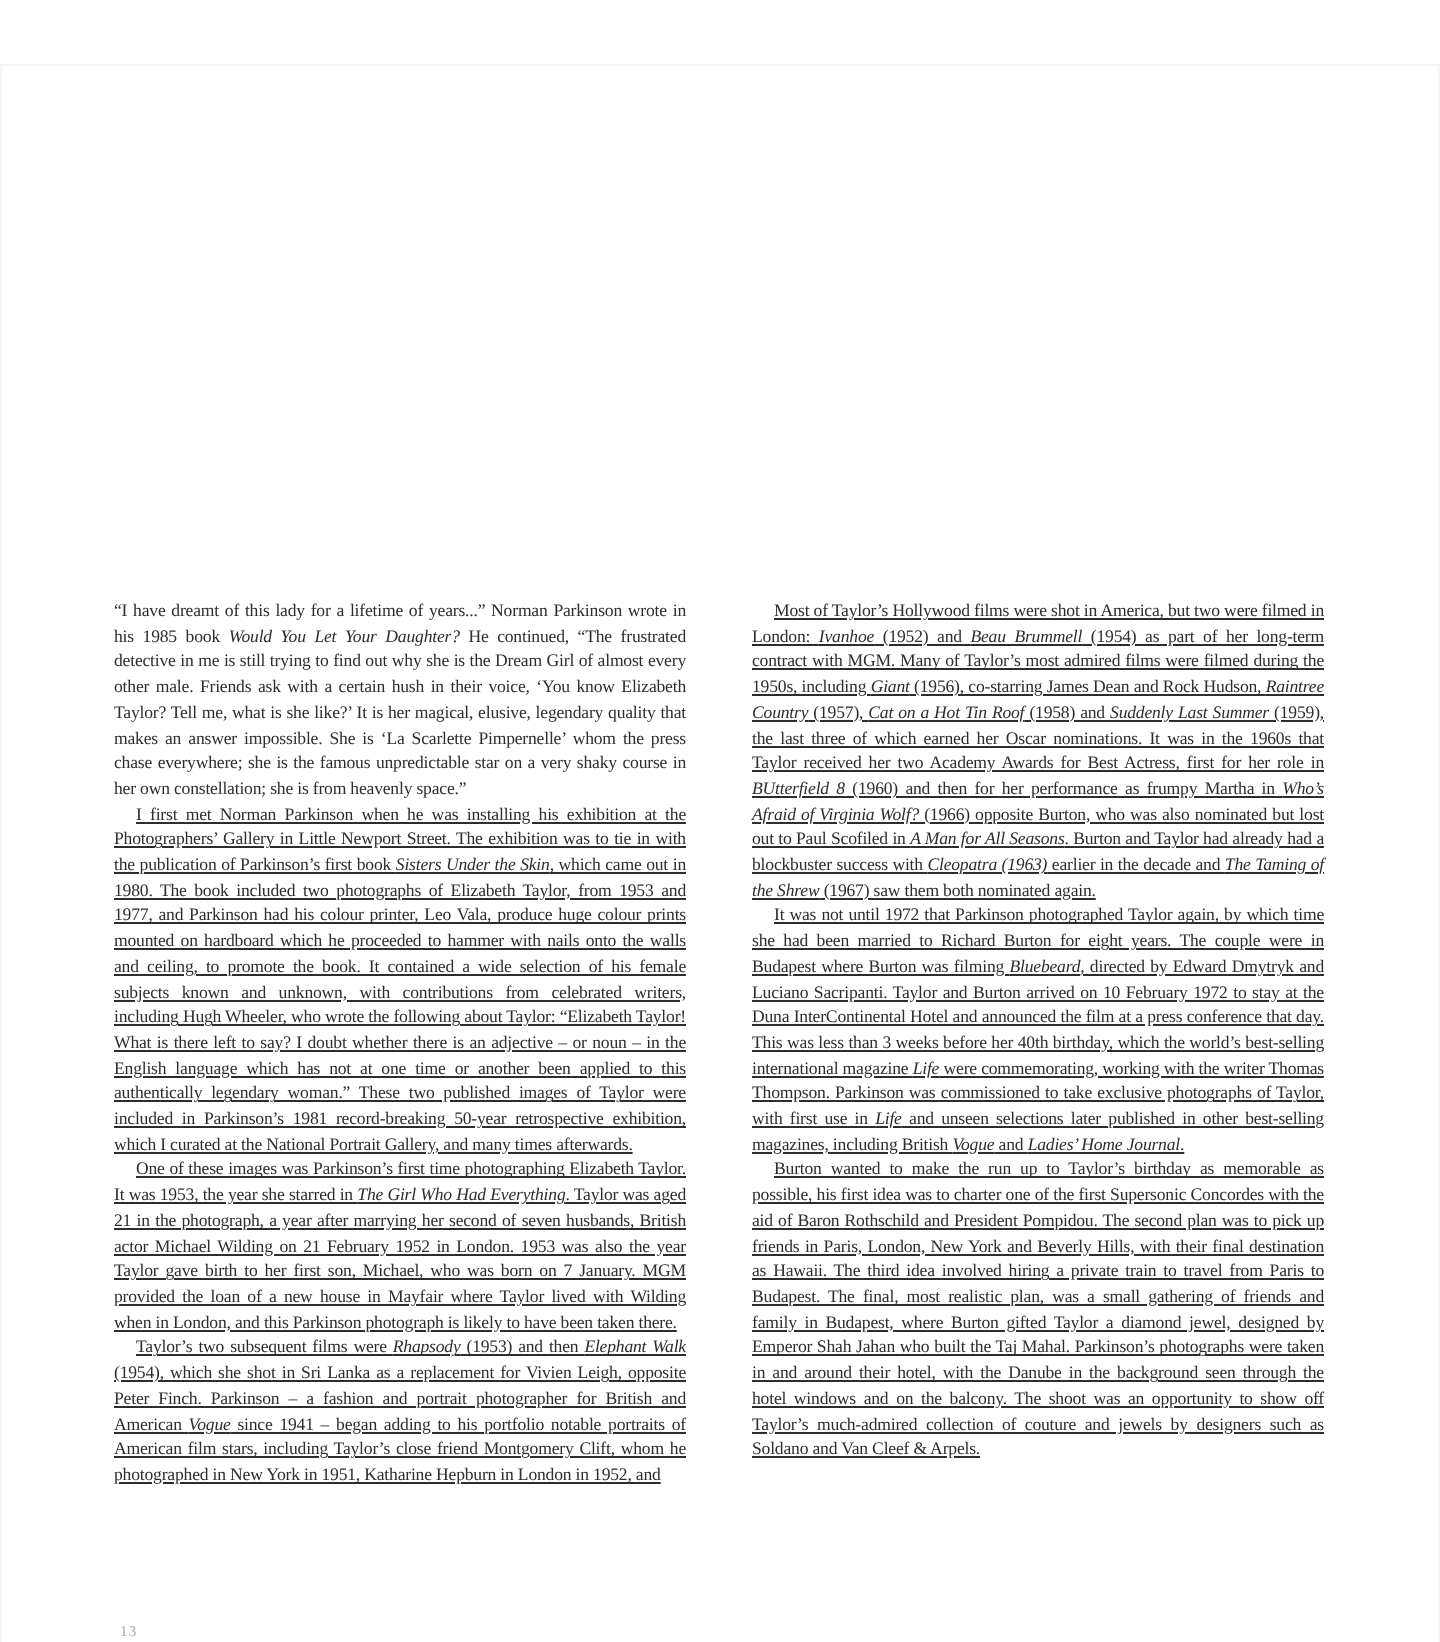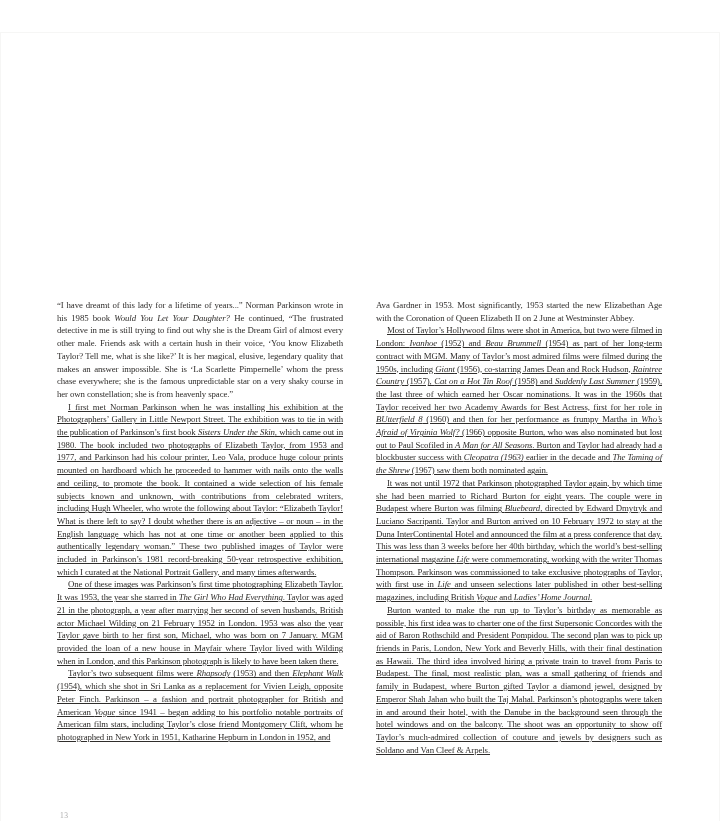--- a/index.html
+++ b/index.html
@@ -59,20 +59,19 @@
 
 <div class="page">
   <div class="article">
     <div class="col">
         <p class="para"><span>“I have dreamt of this lady for a lifetime of years...” Norman Parkinson wrote in his 1985 book </span><em>Would You Let Your Daughter?</em><span> He continued, “The frustrated detective in me is still trying to find out why she is the Dream Girl of almost every other male. Friends ask with a certain hush in their voice, ‘You know Elizabeth Taylor? Tell me, what is she like?’ It is her magical, elusive, legendary quality that makes an answer impossible. She is ‘La Scarlette Pimpernelle’ whom the press chase everywhere; she is the famous unpredictable star on a very shaky course in her own constellation; she is from heavenly space.”</span></p>
         <p class="para indent"><span>I first met Norman Parkinson when he was installing his exhibition at the Photographers’ Gallery in Little Newport Street. The exhibition was to tie in with the publication of Parkinson’s first book </span><em>Sisters Under the Skin</em><span>, which came out in 1980. The book included two photographs of Elizabeth Taylor, from 1953 and 1977, and Parkinson had his colour printer, Leo Vala, produce huge colour prints mounted on hardboard which he proceeded to hammer with nails onto the walls and ceiling, to promote the book. It contained a wide selection of his female subjects known and unknown, with contributions from celebrated writers, including Hugh Wheeler, who wrote the following about Taylor: “Elizabeth Taylor! What is there left to say? I doubt whether there is an adjective – or noun – in the English language which has not at one time or another been applied to this authentically legendary woman.” These two published images of Taylor were included in Parkinson’s 1981 record-breaking 50-year retrospective exhibition, which I curated at the National Portrait Gallery, and many times afterwards.</span></p>
         <p class="para indent"><span>One of these images was Parkinson’s first time photographing Elizabeth Taylor. It was 1953, the year she starred in </span><em>The Girl Who Had Everything</em><span>. Taylor was aged 21 in the photograph, a year after marrying her second of seven husbands, British actor Michael Wilding on 21 February 1952 in London. 1953 was also the year Taylor gave birth to her first son, Michael, who was born on 7 January. MGM provided the loan of a new house in Mayfair where Taylor lived with Wilding when in London, and this Parkinson photograph is likely to have been taken there.</span></p>
         <p class="para indent"><span>Taylor’s two subsequent films were </span><em>Rhapsody</em><span> (1953) and then </span><em>Elephant Walk</em><span> (1954), which she shot in Sri Lanka as a replacement for Vivien Leigh, opposite Peter Finch. Parkinson – a fashion and portrait photographer for British and American </span><em>Vogue</em><span> since 1941 – began adding to his portfolio notable portraits of American film stars, including Taylor’s close friend Montgomery Clift, whom he photographed in New York in 1951, Katharine Hepburn in London in 1952, and</span></p>
       </div>
     <div class="col">
-        <p class="para"><span>Ava Gardner in 1953. Most significantly, 1953 started the new Elizabethan Age with the Coronation of Queen Elizabeth II on 2 June at Westminster Abbey.</span></p>
         <p class="para indent"><span>Most of Taylor’s Hollywood films were shot in America, but two were filmed in London: </span><em>Ivanhoe</em><span> (1952) and </span><em>Beau Brummell</em><span> (1954) as part of her long-term contract with MGM. Many of Taylor’s most admired films were filmed during the 1950s, including </span><em>Giant</em><span> (1956), co-starring James Dean and Rock Hudson, </span><em>Raintree Country</em><span> (1957), </span><em>Cat on a Hot Tin Roof</em><span> (1958) and </span><em>Suddenly Last Summer</em><span> (1959), the last three of which earned her Oscar nominations. It was in the 1960s that Taylor received her two Academy Awards for Best Actress, first for her role in </span><em>BUtterfield 8</em><span> (1960) and then for her performance as frumpy Martha in </span><em>Who’s Afraid of Virginia Wolf?</em><span> (1966) opposite Burton, who was also nominated but lost out to Paul Scofiled in </span><em>A Man for All Seasons</em><span>. Burton and Taylor had already had a blockbuster success with </span><em>Cleopatra (1963)</em><span> earlier in the decade and </span><em>The Taming of the Shrew</em><span> (1967) saw them both nominated again.</span></p>
         <p class="para indent"><span>It was not until 1972 that Parkinson photographed Taylor again, by which time she had been married to Richard Burton for eight years. The couple were in Budapest where Burton was filming </span><em>Bluebeard</em><span>, directed by Edward Dmytryk and Luciano Sacripanti. Taylor and Burton arrived on 10 February 1972 to stay at the Duna InterContinental Hotel and announced the film at a press conference that day. This was less than 3 weeks before her 40th birthday, which the world’s best-selling international magazine </span><em>Life</em><span> were commemorating, working with the writer Thomas Thompson. Parkinson was commissioned to take exclusive photographs of Taylor, with first use in </span><em>Life</em><span> and unseen selections later published in other best-selling magazines, including British </span><em>Vogue</em><span> and </span><em>Ladies’ Home Journal</em><span>.</span></p>
         <p class="para indent"><span>Burton wanted to make the run up to Taylor’s birthday as memorable as possible, his first idea was to charter one of the first Supersonic Concordes with the aid of Baron Rothschild and President Pompidou. The second plan was to pick up friends in Paris, London, New York and Beverly Hills, with their final destination as Hawaii. The third idea involved hiring a private train to travel from Paris to Budapest. The final, most realistic plan, was a small gathering of friends and family in Budapest, where Burton gifted Taylor a diamond jewel, designed by Emperor Shah Jahan who built the Taj Mahal. Parkinson’s photographs were taken in and around their hotel, with the Danube in the background seen through the hotel windows and on the balcony. The shoot was an opportunity to show off Taylor’s much-admired collection of couture and jewels by designers such as Soldano and Van Cleef &amp; Arpels.</span></p>
       </div>
   </div>
   <div class="page-number">13</div>
 </div>
 
 </body></html>

